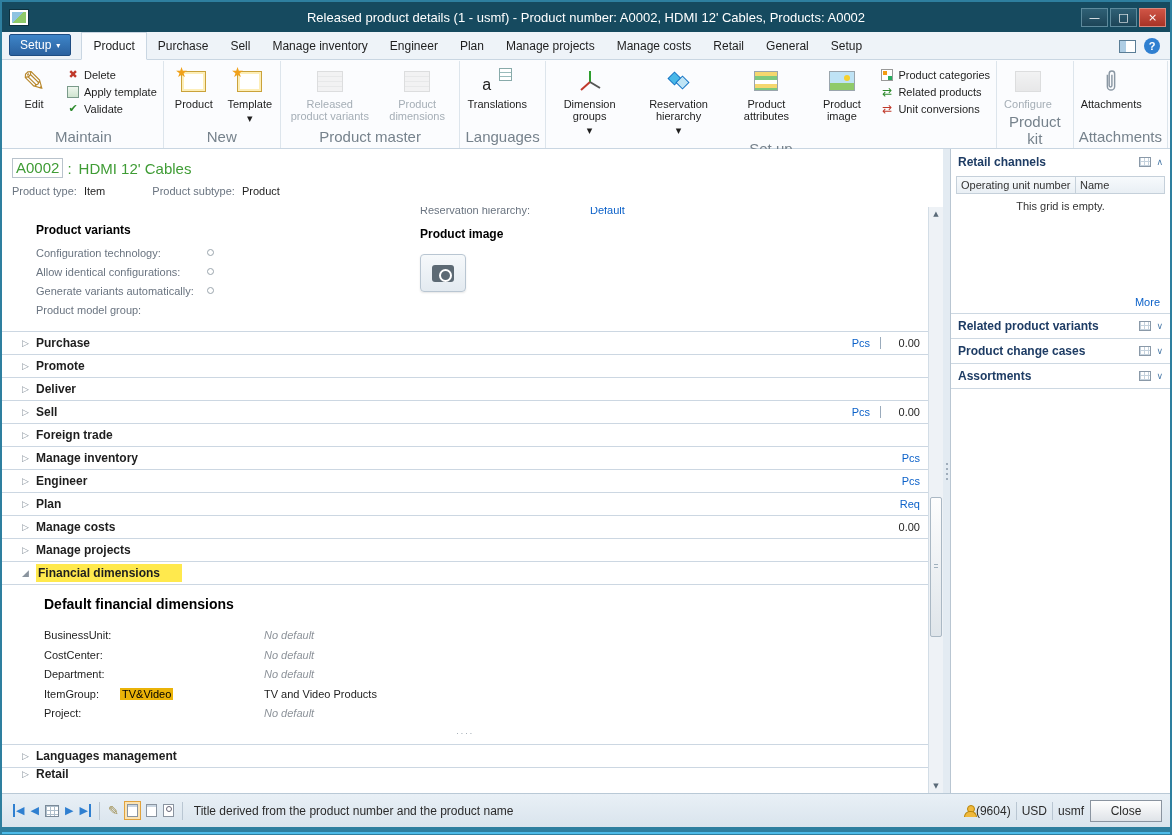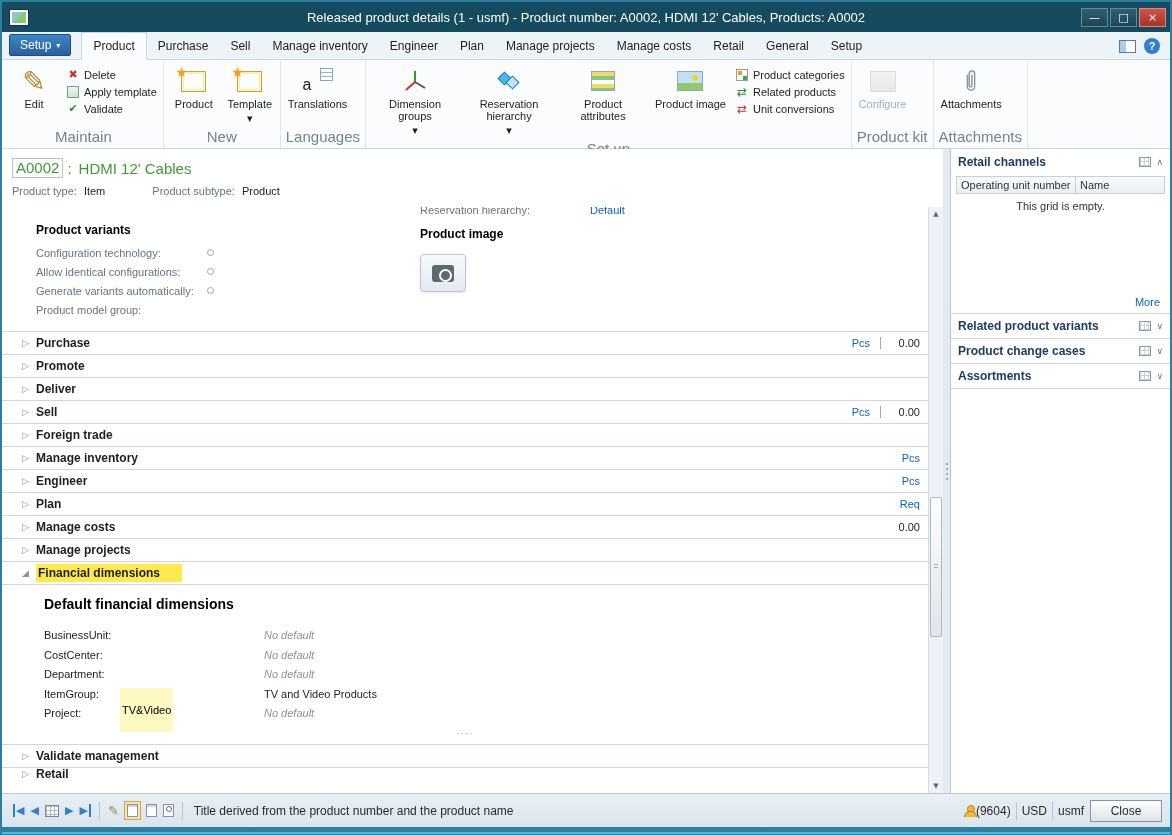--- a/index.html
+++ b/index.html
@@ -113,21 +113,21 @@
   .ft-right.link { color:#0d62c9; }
   .ft-lbl.hl { background:#ffe94d; padding:2px 0 2px 2px; min-width:146px; }
   .ft.cut { height:12px; border-bottom:none; overflow:hidden; }
 
   .fin-body { position:relative; height:160px; border-bottom:1px solid #ccd7e2; }
   .fin-sub { position:absolute; left:42px; top:11px; font-weight:bold; font-size:14px; }
   .fin-rows { position:absolute; top:44px; left:42px; right:0; }
   .finrow { position:relative; height:19.5px; }
   .fl { position:absolute; left:0; color:#1e1e1e; }
   .fcode { position:absolute; left:76px; }
-  .fcode.hl { background:#fef9c3; padding:16px 2px; }
+  .fcode.hl { background:#eab308; padding:0 2px; }
   .fv { position:absolute; left:220px; color:#1e1e1e; }
   .fv.nd { font-style:italic; color:#8d939a; }
   .fin-dots { position:absolute; bottom:6px; left:0; right:0; text-align:center; color:#9aa5ae; font-size:9px; letter-spacing:2px; }
 
   
   .vscroll { width:15px; height:586px; background:#eef2f6; border-left:1px solid #d3dde6; position:relative; }
   .sarr { position:absolute; left:0; right:0; height:14px; text-align:center; font-size:7px; color:#5a6a78; line-height:14px; }
   .sarr.up { top:0; } .sarr.down { bottom:0; }
   .sthumb { position:absolute; left:1px; right:1px; top:290px; height:140px; border:1px solid #aab8c4; border-radius:2px;
             background:linear-gradient(#fdfdfd,#dfe5ea); }
@@ -263,20 +263,37 @@
                 <span class="star glyph">★</span>
               </span>
             </span>
           <span class="rlab">Template</span>
           <span class="dd glyph">▾</span>
         </div>
       </div>
       <div class="rgl">New</div>
     </div>
 
+    <div class="rgroup">
+      <div class="rbody">
+        <div class="rbig dis">
+          <span class="ric">
+              <span class="ic-gray"></span>
+            </span>
+          <span class="rlab">Released product variants</span>
+        </div>
+        <div class="rbig dis">
+          <span class="ric">
+              <span class="ic-gray"></span>
+            </span>
+          <span class="rlab">Product dimensions</span>
+        </div>
+      </div>
+      <div class="rgl">Product master</div>
+    </div>
 
     <div class="rgroup">
       <div class="rbody">
         <div class="rbig">
           <span class="ric">
               <span class="ic-trans">
                 <span class="ta">a</span>
                 <span class="tb"></span>
               </span>
             </span>
@@ -499,21 +516,21 @@
               <div class="finrow">
                 <span class="fl">Project:</span>
                 <span class="fv nd">No default</span>
               </div>
             </div>
             <div class="fin-dots">∙∙∙∙</div>
           </div>
 
           <div class="ft">
             <span class="ft-arrow">▷</span>
-            <span class="ft-lbl">Validate management</span>
+            <span class="ft-lbl">Languages management</span>
           </div>
           <div class="ft cut">
             <span class="ft-arrow">▷</span>
             <span class="ft-lbl">Retail</span>
           </div>
         </div>
 
         <div class="vscroll">
           <div class="sarr up glyph">▲</div>
           <div class="sthumb"></div>

